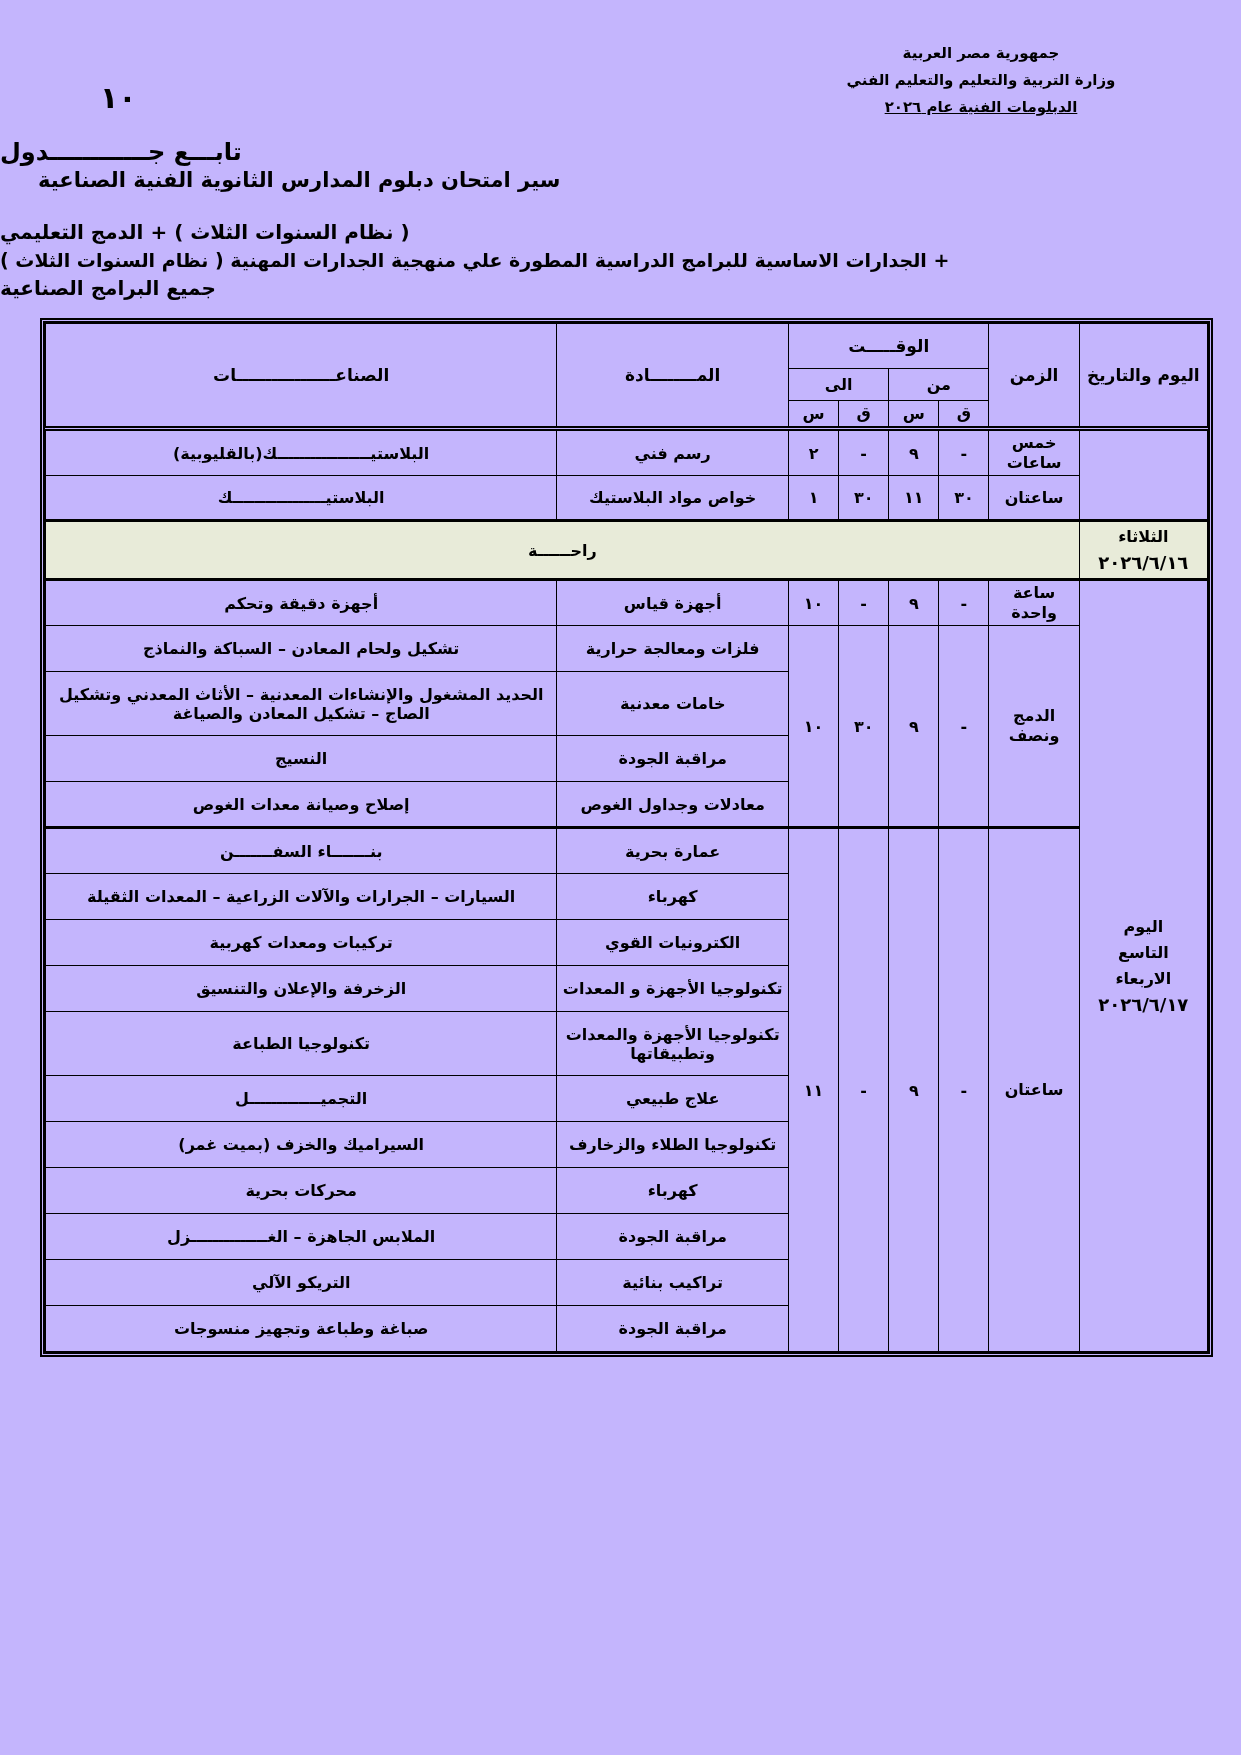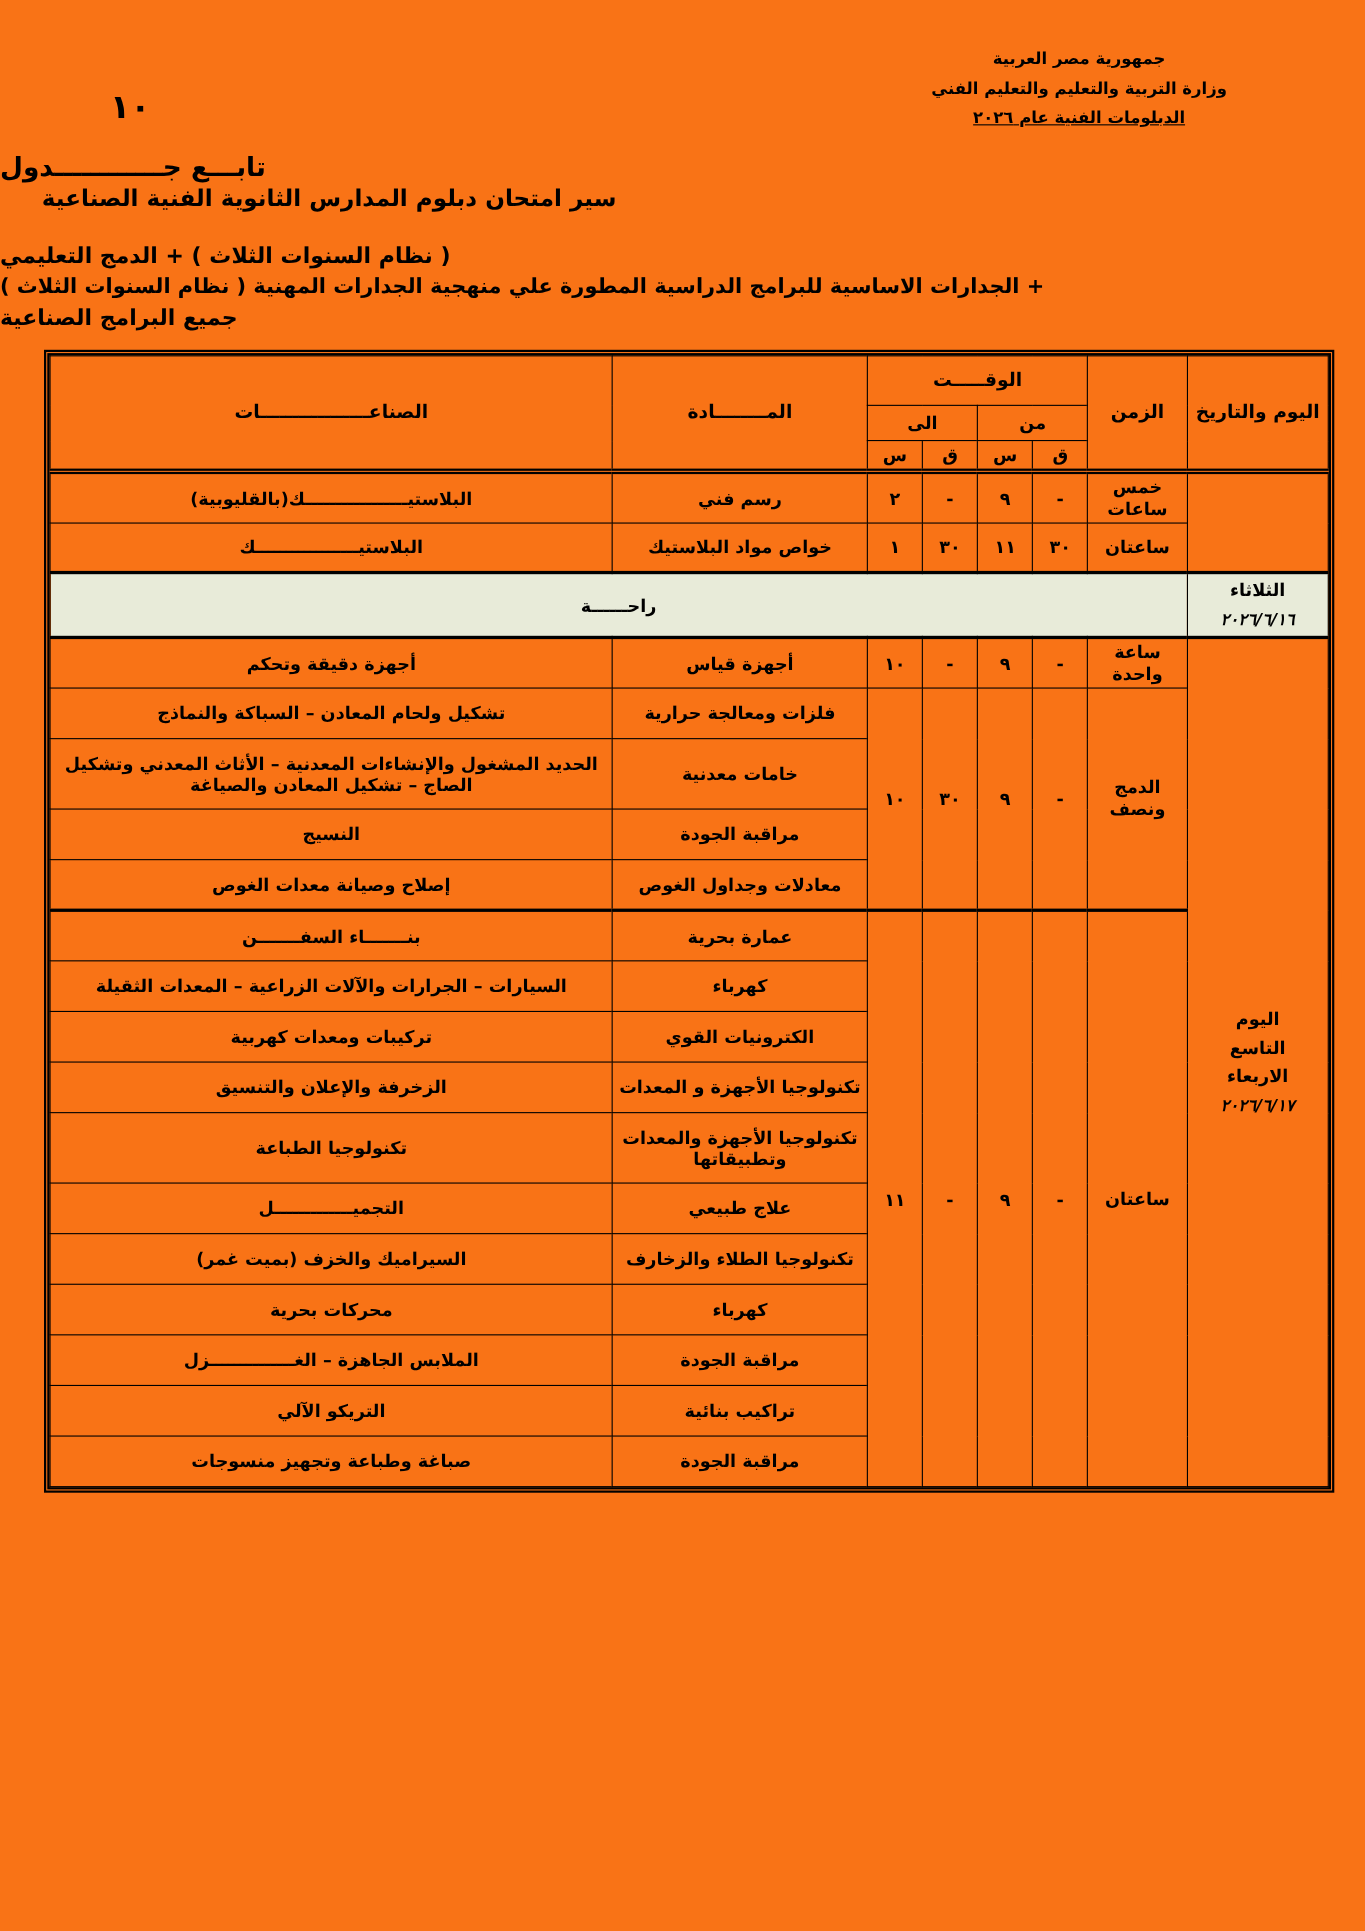--- a/index.html
+++ b/index.html
@@ -1,19 +1,19 @@
 <!DOCTYPE html>
 <html lang="ar"><head>
 <meta charset="utf-8">
 <style>
   html,body{margin:0;padding:0;background:#888;}
   .page{
     position:relative;
     width:1241px;height:1755px;
-    background:#f97316;
+    background:#c4b5fd;
     font-family:"DejaVu Sans","Liberation Sans",sans-serif;
     color:#000;
     overflow:hidden;
   }
   
   .letterhead{
     position:absolute;top:40px;right:50px;width:420px;
     direction:rtl;text-align:center;font-weight:700;font-size:15px;line-height:27px;
   }
   .letterhead .u{text-decoration:underline;}
@@ -55,21 +55,21 @@
   tr.r-tall{height:64px;}
   tr.rest-row{height:52px;}
   tr.rest-row td{
     border-top:3px solid #000;border-bottom:3px solid #000;
     background:#e8ebd9;
   }
   td.rest-cell{font-size:40px;letter-spacing:1px;}
   tr.body-first td{border-top:5px double #000;}
   tr.thick-top td{border-top:3px solid #000;}
   td.date-cell{font-size:18px;line-height:26px;}
-  td.date-cell .dt{font-size:15px;font-style:italic;}
+  td.date-cell .dt{font-size:18px;}
   td.date-cell span{display:block;}
   td.sm{font-size:13px;}
   td.md{font-size:14.5px;line-height:19px;}
   td.dur{font-size:16px;line-height:20px;}
 </style>
 </head>
 <body>
 
 <div class="page">
 

